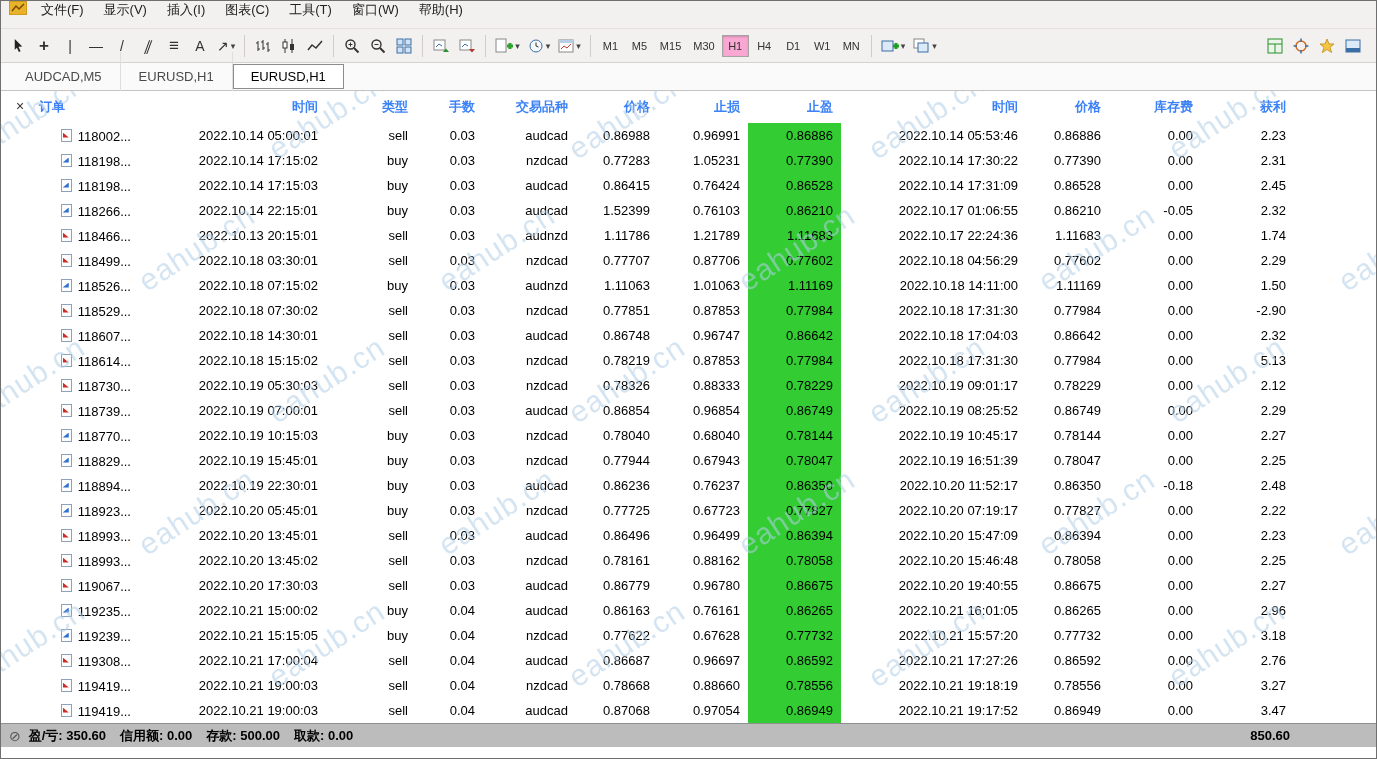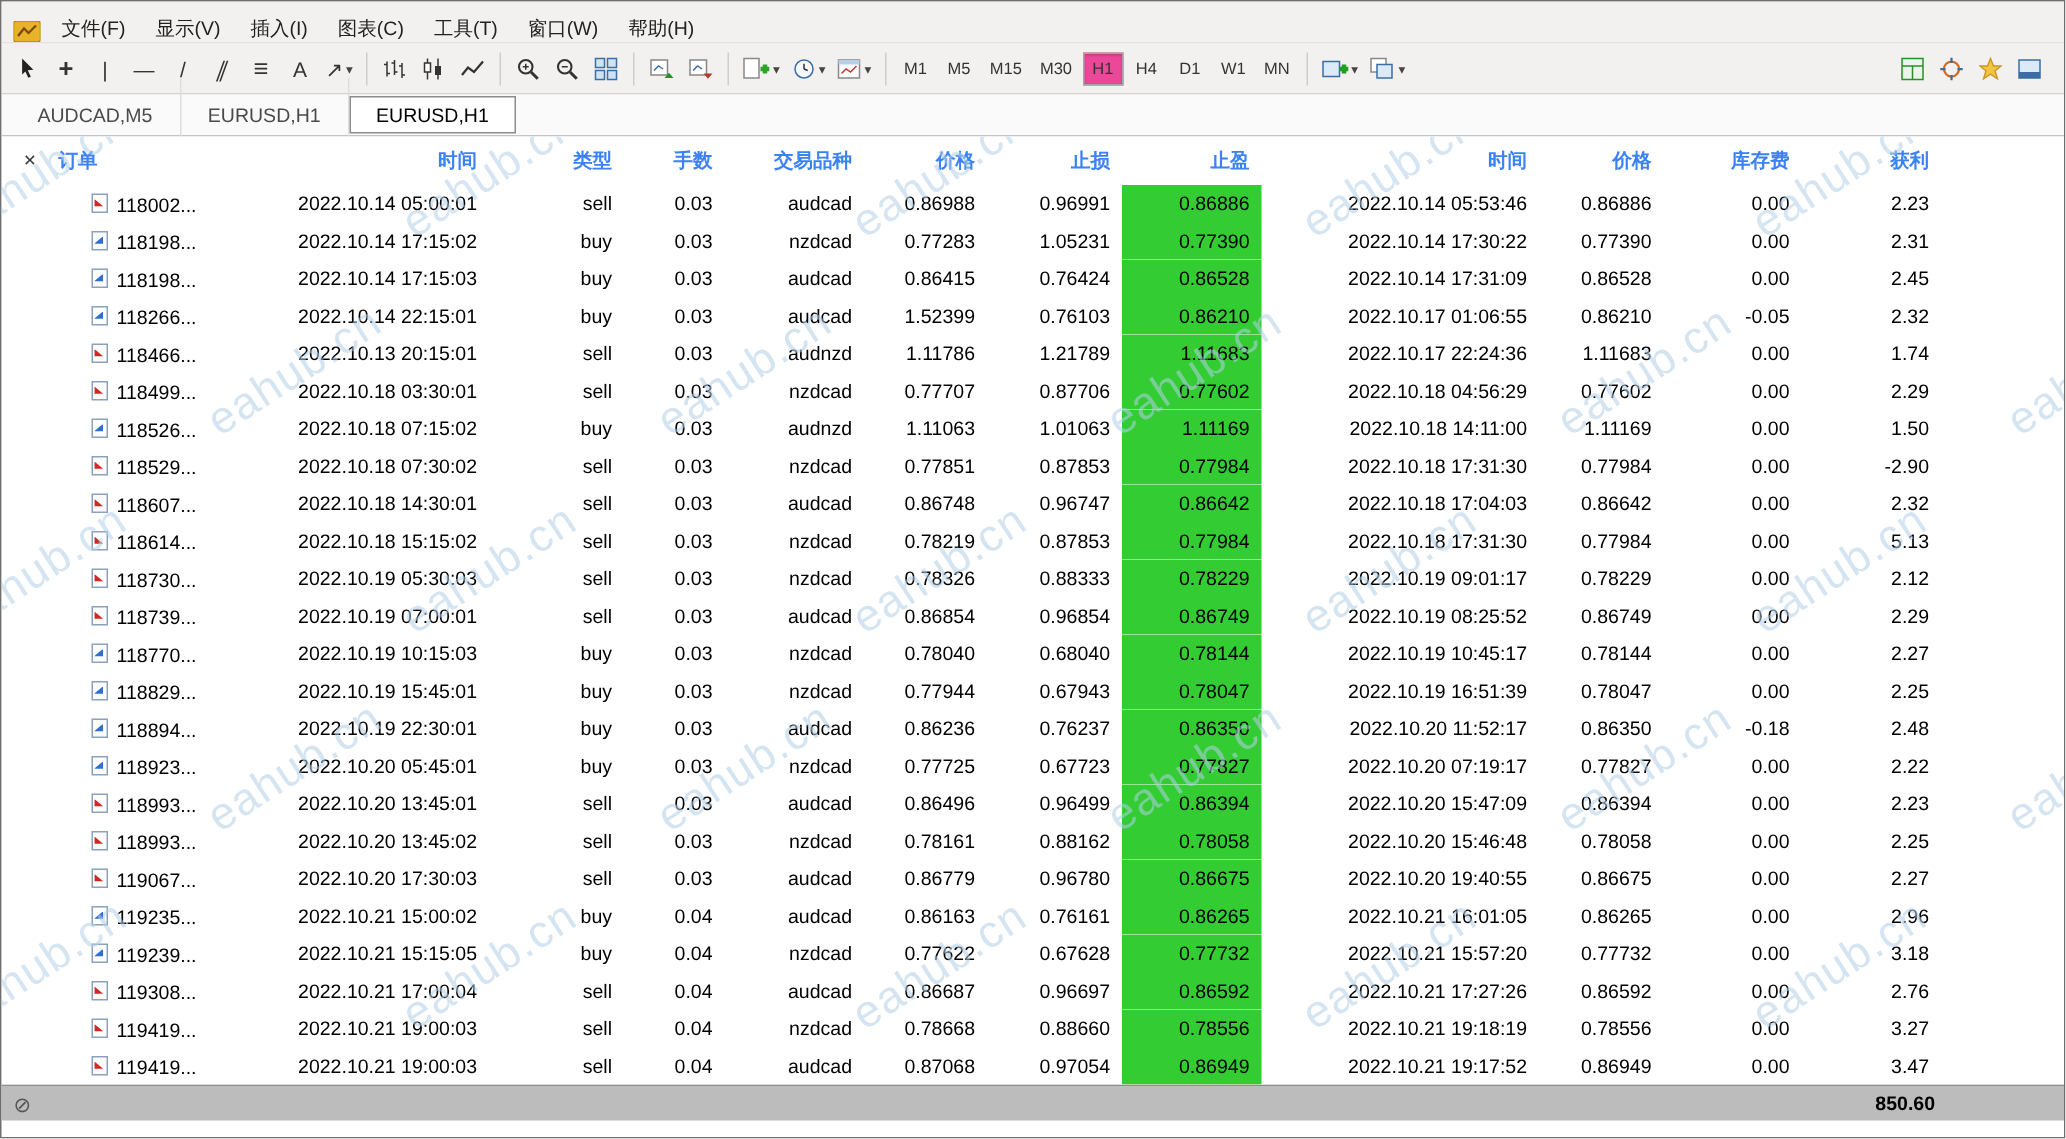--- a/index.html
+++ b/index.html
@@ -1,37 +1,37 @@
 <!DOCTYPE html>
 <html><head>
 <meta charset="utf-8">
 <style>
   html,body{margin:0;padding:0;background:#fff;}
   .window{width:1377px;height:759px;box-sizing:border-box;border:1px solid #6f6f6f;
     position:relative;overflow:hidden;background:#fff;
     font-family:"Liberation Sans",sans-serif;color:#000;}
   
   .menubar{height:27px;background:#f3f1f0;border-bottom:1px solid #e3e0de;
-    display:flex;align-items:flex-end;padding-left:6px;font-size:13px;color:#222;}
+    display:flex;align-items:flex-start;padding-left:6px;font-size:13px;color:#222;}
   .app-logo{display:flex;align-items:center;margin:0 4px 0 2px;}
   .menu-item{padding:4px 10px;cursor:default;}
   
   .toolbar{height:33px;background:#f3f1f0;border-bottom:1px solid #d6d2d0;
     display:flex;align-items:center;padding:0 4px;}
   .tbtn{height:26px;min-width:26px;border:1px solid transparent;background:transparent;
     display:flex;align-items:center;justify-content:center;font-size:14px;color:#333;
     padding:0 3px;border-radius:2px;font-family:"Liberation Sans",sans-serif;}
   .tbtn .glyph{font-size:14px;line-height:1;}
   .tbtn .big{font-size:17px;font-weight:bold;}
   .caret{font-size:9px;color:#444;margin-left:2px;}
   .sep{width:1px;height:22px;background:#d0cccа;background:#d0ccca;margin:0 5px;}
   .tf-group{display:flex;align-items:center;justify-content:flex-end;}
   .tfbtn{height:22px;min-width:27px;border:1px solid transparent;background:transparent;
     font-size:11px;color:#333;padding:0 4px;margin:0 1px;font-family:"Liberation Sans",sans-serif;}
-  .tfbtn.active{background:#ec4899;border:1px solid #a7a3a0;box-shadow:inset 0 1px 2px rgba(0,0,0,.18);}
+  .tfbtn.active{background:#f9a8d4;border:1px solid #a7a3a0;box-shadow:inset 0 1px 2px rgba(0,0,0,.18);}
   .right-tools{margin-left:auto;display:flex;align-items:center;margin-right:6px;}
   
   .tabbar{height:27px;background:#fbfafa;border-bottom:1px solid #c4c4c4;
     display:flex;align-items:center;padding-left:6px;font-size:13px;}
   .tab{padding:17px 18px;color:#4a4a4a;border-right:1px solid #dedede;cursor:default;}
   .tab.active{background:#fff;color:#000;border:1px solid #8c8c8c;padding:4px 17px;margin-right:1px;}
   
   .terminal{position:relative;height:632px;background:#fff;overflow:hidden;}
   .term-close{position:absolute;left:11px;top:7px;width:16px;height:16px;border:none;
     background:transparent;font-size:14px;line-height:14px;color:#333;padding:0;z-index:6;}
@@ -696,16 +696,17 @@
             <td>0.00</td>
             <td>3.47</td>
             <td class="c-fill"></td>
           </tr>
         </tbody>
     </table>
   </div>
 
   <div class="statusbar">
     <span class="status-icon">⊘</span>
+    <span id="status-items"><span class="status-item">盈/亏: 350.60</span><span class="status-item">信用额: 0.00</span><span class="status-item">存款: 500.00</span><span class="status-item">取款: 0.00</span></span>
     <span class="status-total">850.60</span>
   </div>
 
 </div>
 
 </body></html>

